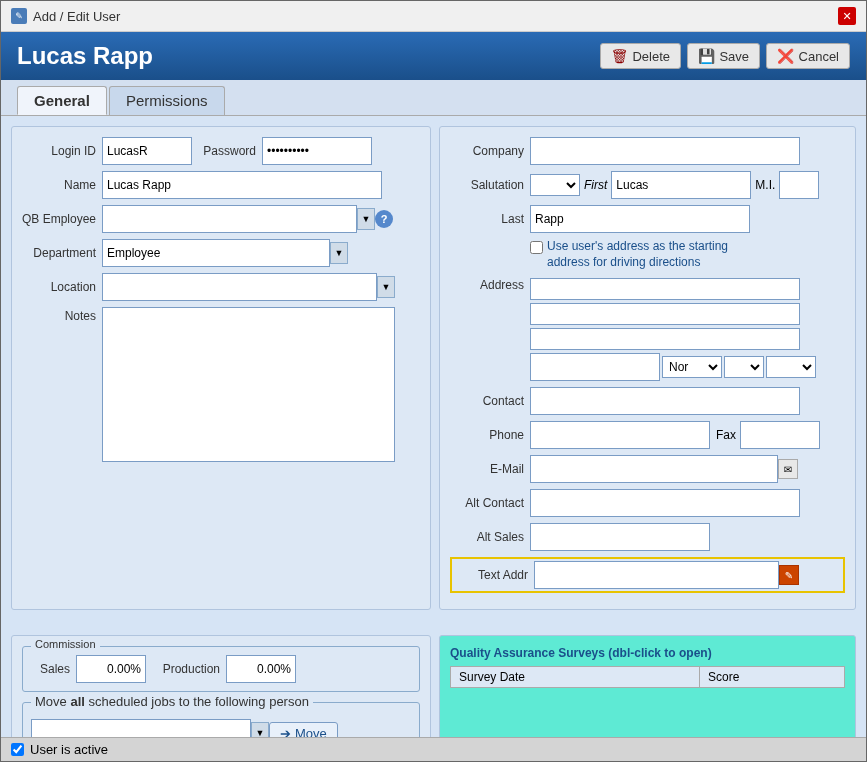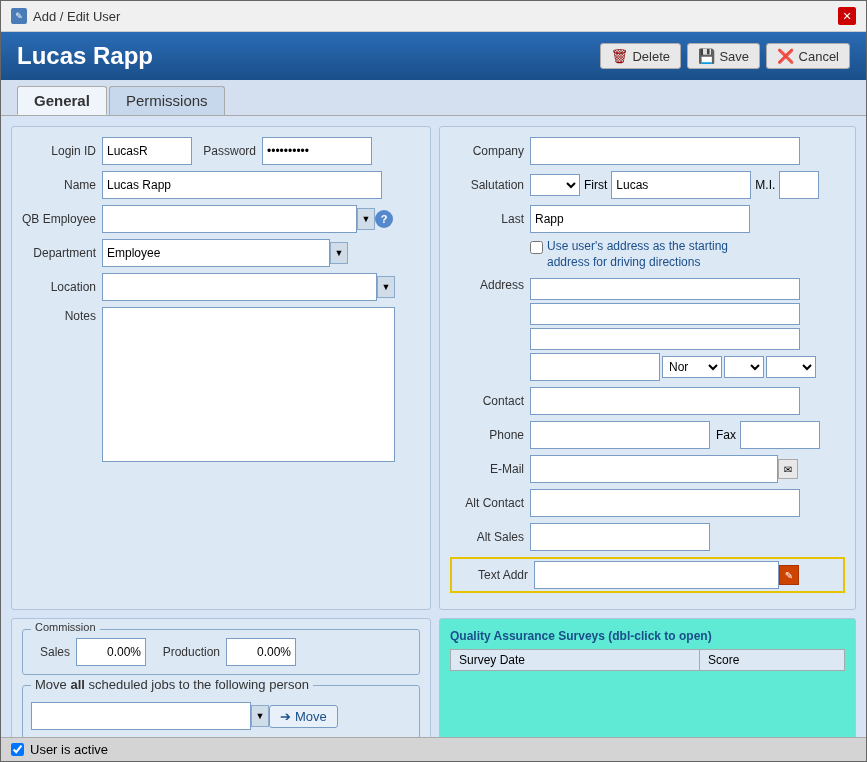--- a/index.html
+++ b/index.html
@@ -121,21 +121,21 @@
       border-bottom: 1px solid #f0f4fb;
       font-weight: bold;
     }
 
     .content-area {
       flex: 1;
       background: #d6e4f5;
       padding: 10px;
       display: flex;
       flex-direction: column;
-      gap: 8px;
+      gap: 25px;
       overflow: hidden;
     }
 
     .top-section {
       display: flex;
       gap: 8px;
       flex: 1;
     }
 
     .left-panel {
@@ -502,21 +502,21 @@
 
         <div class="form-row">
           <span class="form-label">Salutation</span>
           <select class="form-select salutation-select">
             <option value=""></option>
             <option>Mr.</option>
             <option>Ms.</option>
             <option>Mrs.</option>
             <option>Dr.</option>
           </select>
-          <span style="margin-left:4px; margin-right:4px; font-size:12px;">First</span>
+          <span style="margin-left:4px; margin-right:4px; font-size:12px;font-style:italic;">First</span>
           <input class="form-input first-input" value="Lucas" style="">
           <span style="margin-left:4px; margin-right:4px; font-size:12px;">M.I.</span>
           <input class="form-input mi-input" value="" style="">
         </div>
 
         <div class="form-row">
           <span class="form-label">Last</span>
           <input class="form-input last-input" value="Rapp" style="">
         </div>
 

